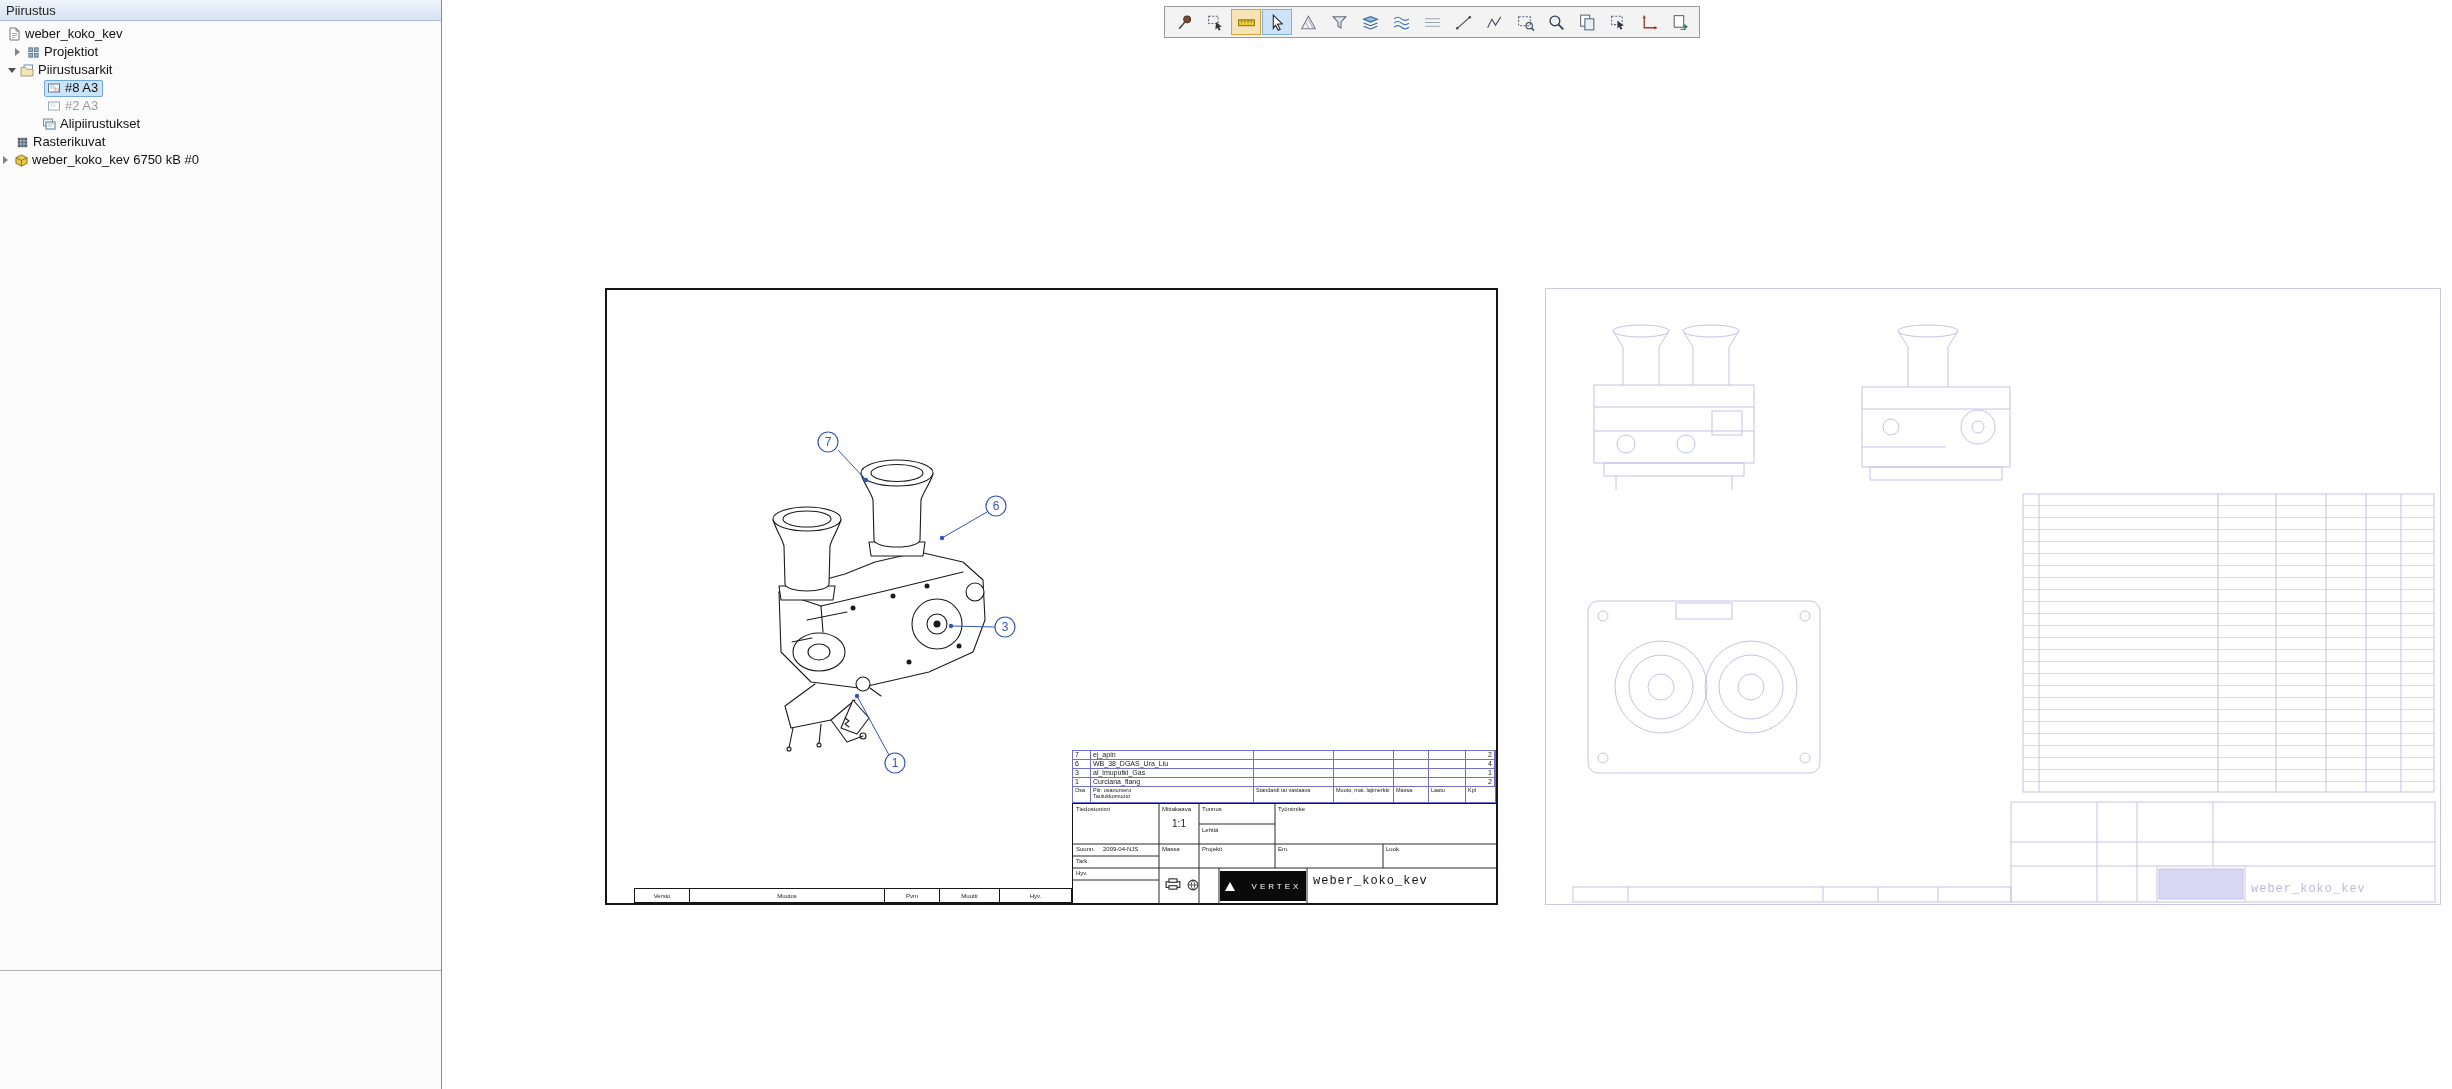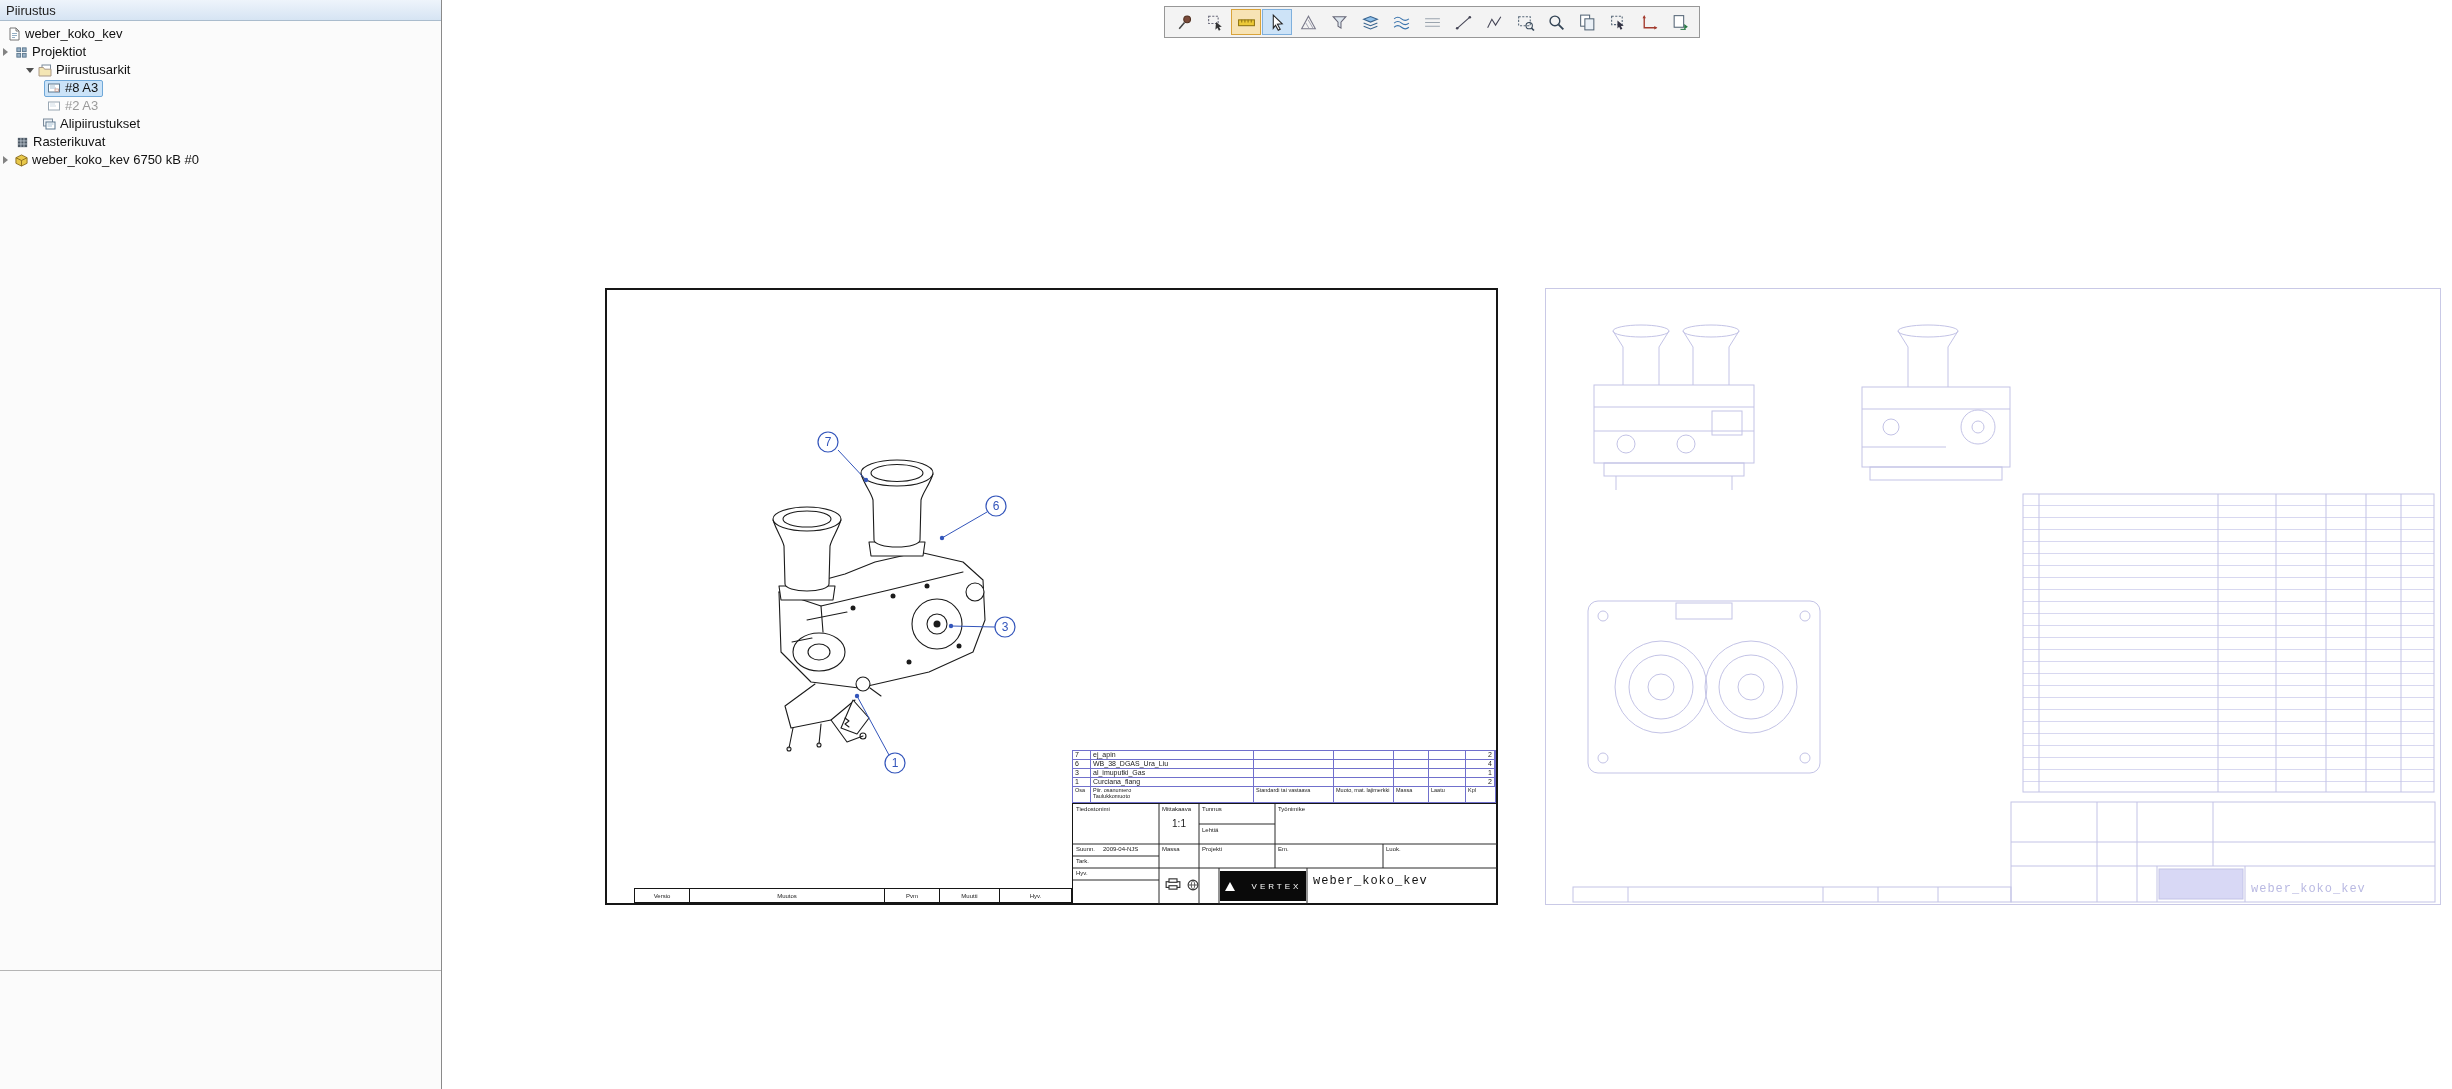--- a/index.html
+++ b/index.html
@@ -85,34 +85,34 @@
         <span class="ticon">
           <svg viewBox="0 0 14 14" width="14" height="14">
               <path d="M3 1h6l3 3v9H3z" fill="#fff" stroke="#777"></path>
               <path d="M9 1v3h3" fill="none" stroke="#777"></path>
               <path d="M5 6.5h5M5 8.5h5M5 10.5h3" stroke="#7a9ab5" stroke-width="0.8"></path>
             </svg>
         </span>
         <span class="tlabel">weber_koko_kev</span>
       </div>
 
-      <div class="tree-row" style="">
+      <div class="tree-row" style="padding-left:12px">
         <span class="exp col"></span>
         <span class="ticon">
           <svg viewBox="0 0 14 14" width="13" height="13">
               <rect x="2" y="2" width="4" height="4" fill="#9ab2c6" stroke="#5c788f"></rect>
               <rect x="8" y="2" width="4" height="4" fill="#9ab2c6" stroke="#5c788f"></rect>
               <rect x="2" y="8" width="4" height="4" fill="#9ab2c6" stroke="#5c788f"></rect>
               <rect x="8" y="8" width="4" height="4" fill="#9ab2c6" stroke="#5c788f"></rect>
             </svg>
         </span>
         <span class="tlabel">Projektiot</span>
       </div>
 
-      <div class="tree-row" style="padding-left:24px">
+      <div class="tree-row" style="padding-left:6px">
         <span class="exp open"></span>
         <span class="ticon">
           <svg viewBox="0 0 14 14" width="14" height="14">
               <rect x="4" y="2" width="8.5" height="6.5" fill="#fff" stroke="#7a8a9a"></rect>
               <path d="M1 4.5h4.5l1 1.7H13V13H1z" fill="#f4e6b4" stroke="#a98"></path>
             </svg>
         </span>
         <span class="tlabel">Piirustusarkit</span>
       </div>
 

